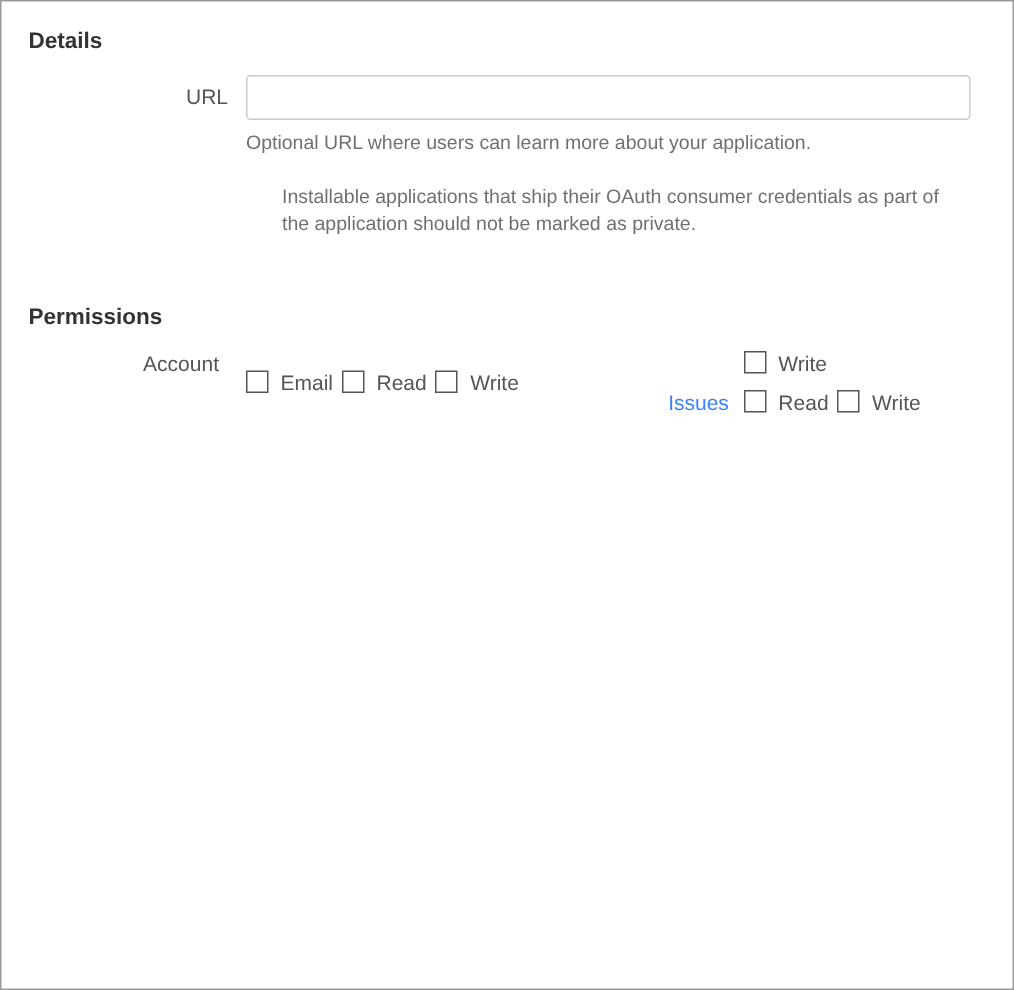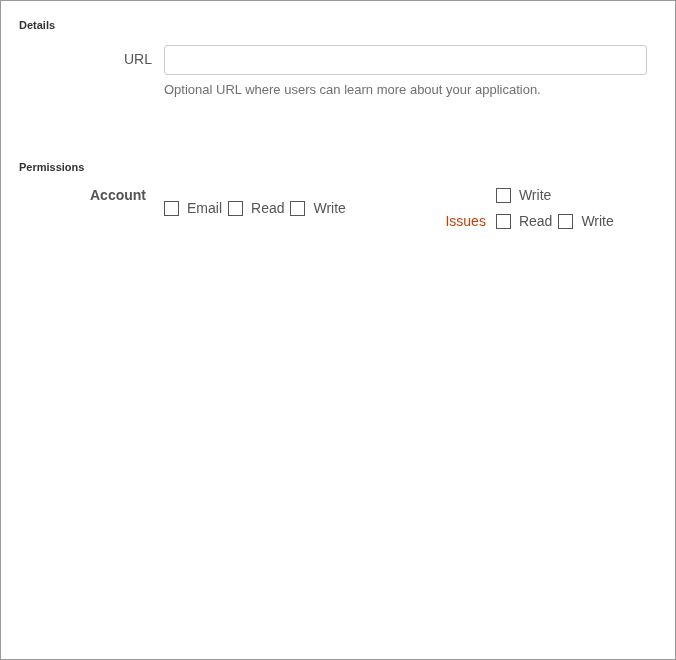--- a/index.html
+++ b/index.html
@@ -14,21 +14,21 @@
   .page {
     padding: 18px 28px 0 18px;
   }
   h1.page-title {
     font-size: 22px;
     font-weight: 400;
     color: #333;
     margin-bottom: 28px;
   }
   h2.section-heading {
-    font-size: 11px;
+    font-size: 15px;
     font-weight: 700;
     color: #333;
     margin-bottom: 14px;
   }
   .form-row {
     display: flex;
     align-items: flex-start;
     margin-bottom: 12px;
   }
   .label-col {
@@ -111,36 +111,35 @@
     align-items: flex-start;
   }
   .perm-label-col {
     width: 145px;
     min-width: 145px;
     text-align: right;
     padding-right: 18px;
     padding-top: 0px;
     color: #555;
     font-size: 14px;
-    font-weight: bold;
   }
   .perm-body {
     flex: 1;
     display: flex;
     gap: 90px;
   }
   .perm-col {
     display: flex;
     gap: 6px;
   }
   .perm-group-label {
     width: 60px;
     text-align: right;
     padding-right: 10px;
-    color: #c2410c;
+    color: #3b82f6;
     font-size: 14px;
   }
   .perm-item {
     display: flex;
     align-items: center;
     gap: 8px;
   }
   .perm-item span.lbl {
     font-size: 14px;
     color: #555;
@@ -169,20 +168,21 @@
     <div class="label-col">URL</div>
     <div class="field-col">
       <input type="text" class="text-input" value="" style="">
       <div class="help-text">Optional URL where users can learn more about your application.</div>
     </div>
   </div>
 
   <div class="form-row" style="margin-top:6px;">
     <div class="label-col"></div>
     <div class="field-col">
+      <div class="help-text private-help">Installable applications that ship their OAuth consumer credentials as part of the application should not be marked as private.</div>
     </div>
   </div>
 
   <div class="permissions">
     <h2 class="section-heading">Permissions</h2>
 
     <div class="perm-row">
       <div class="perm-label-col">Account</div>
       <div class="perm-body">
 

